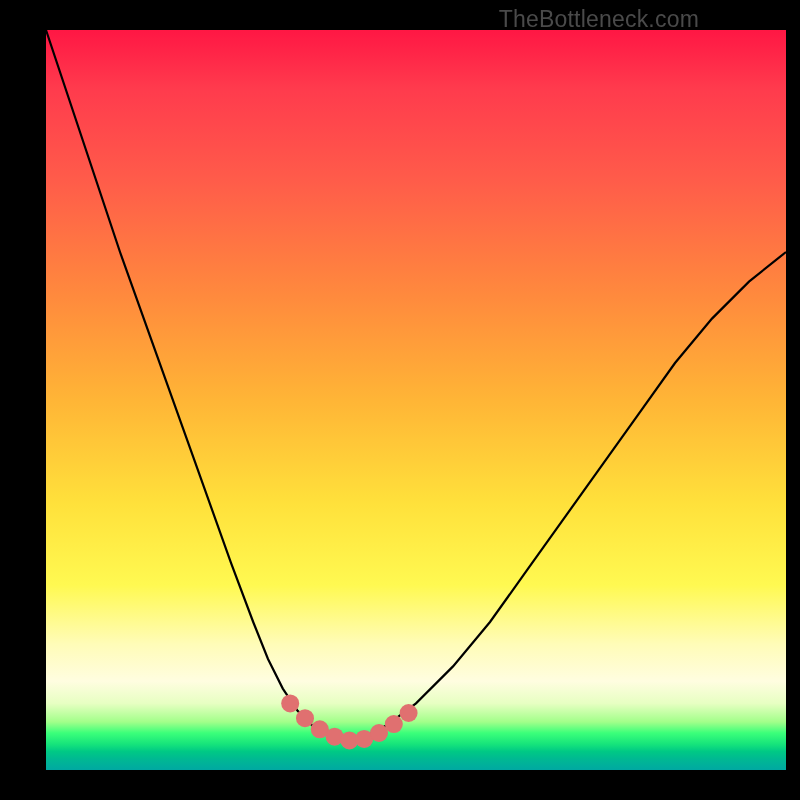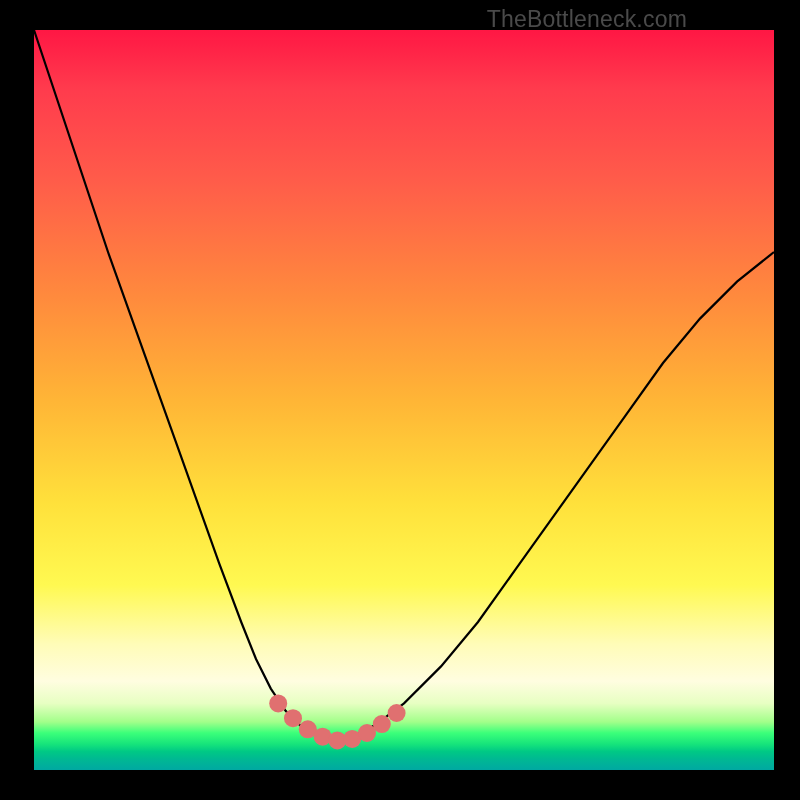--- a/index.html
+++ b/index.html
@@ -6,21 +6,21 @@
     margin: 0;
     padding: 0;
     width: 800px;
     height: 800px;
     background: #000;
     overflow: hidden;
     font-family: Arial, Helvetica, sans-serif;
   }
   .frame {
     position: absolute;
-    left: 4px;
+    left: 16px;
     top: 0;
     width: 677px;
     height: 800px;
     background: #000;
     padding-left: 20px;
   }
   .plot-area {
     position: absolute;
     left: 30px;
     top: 30px;

